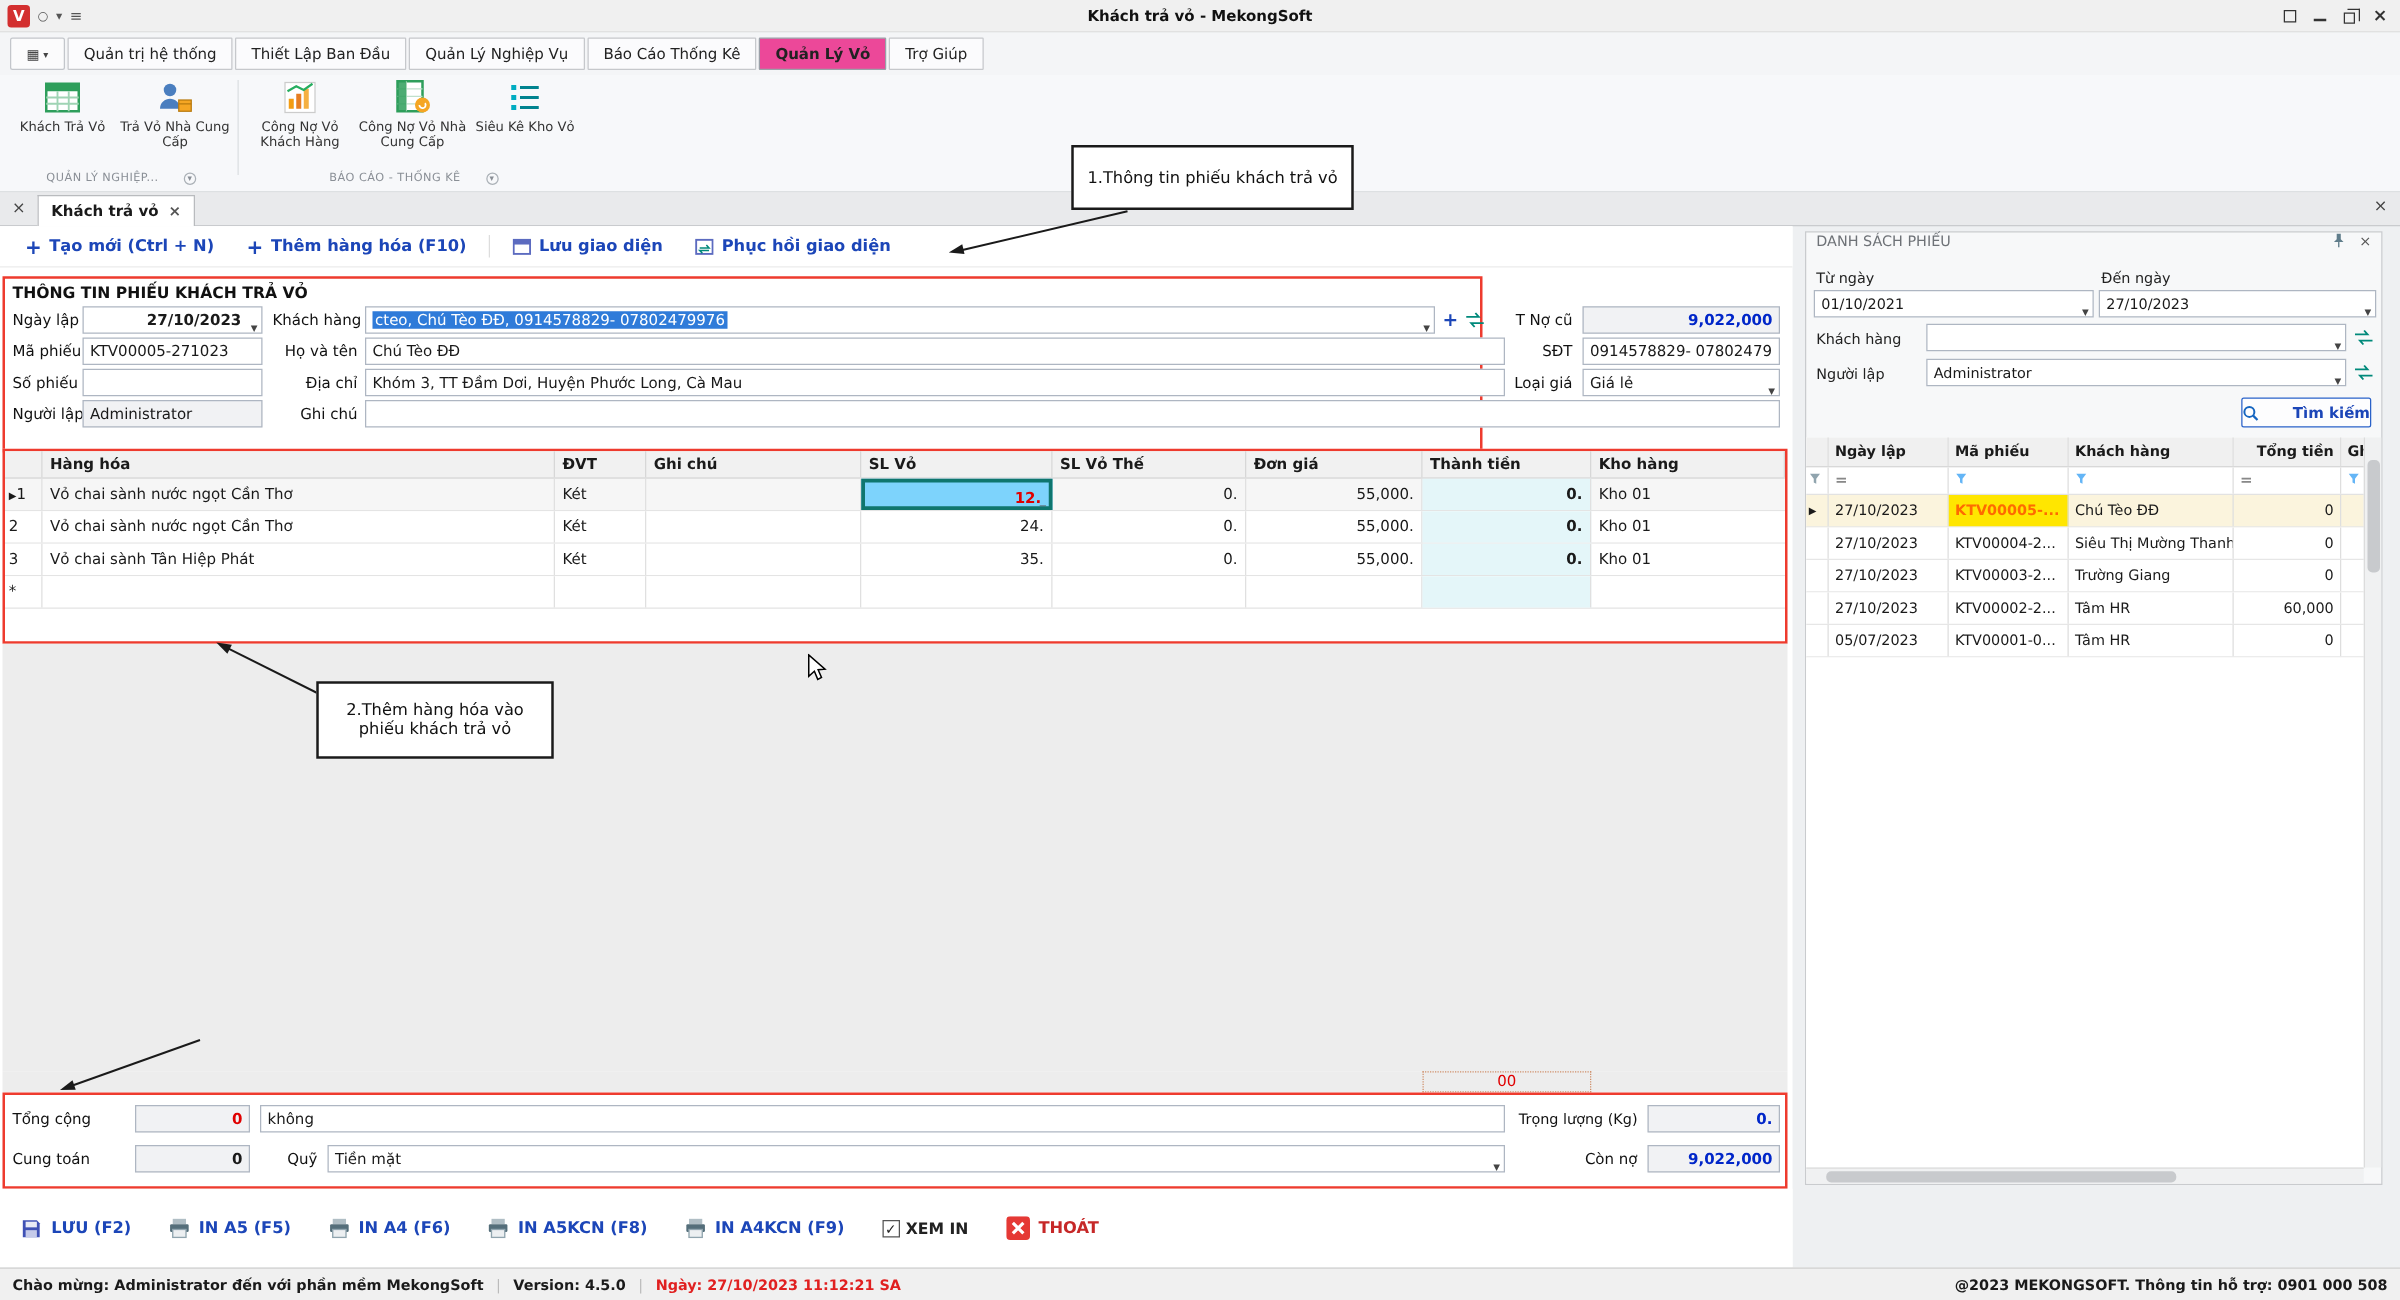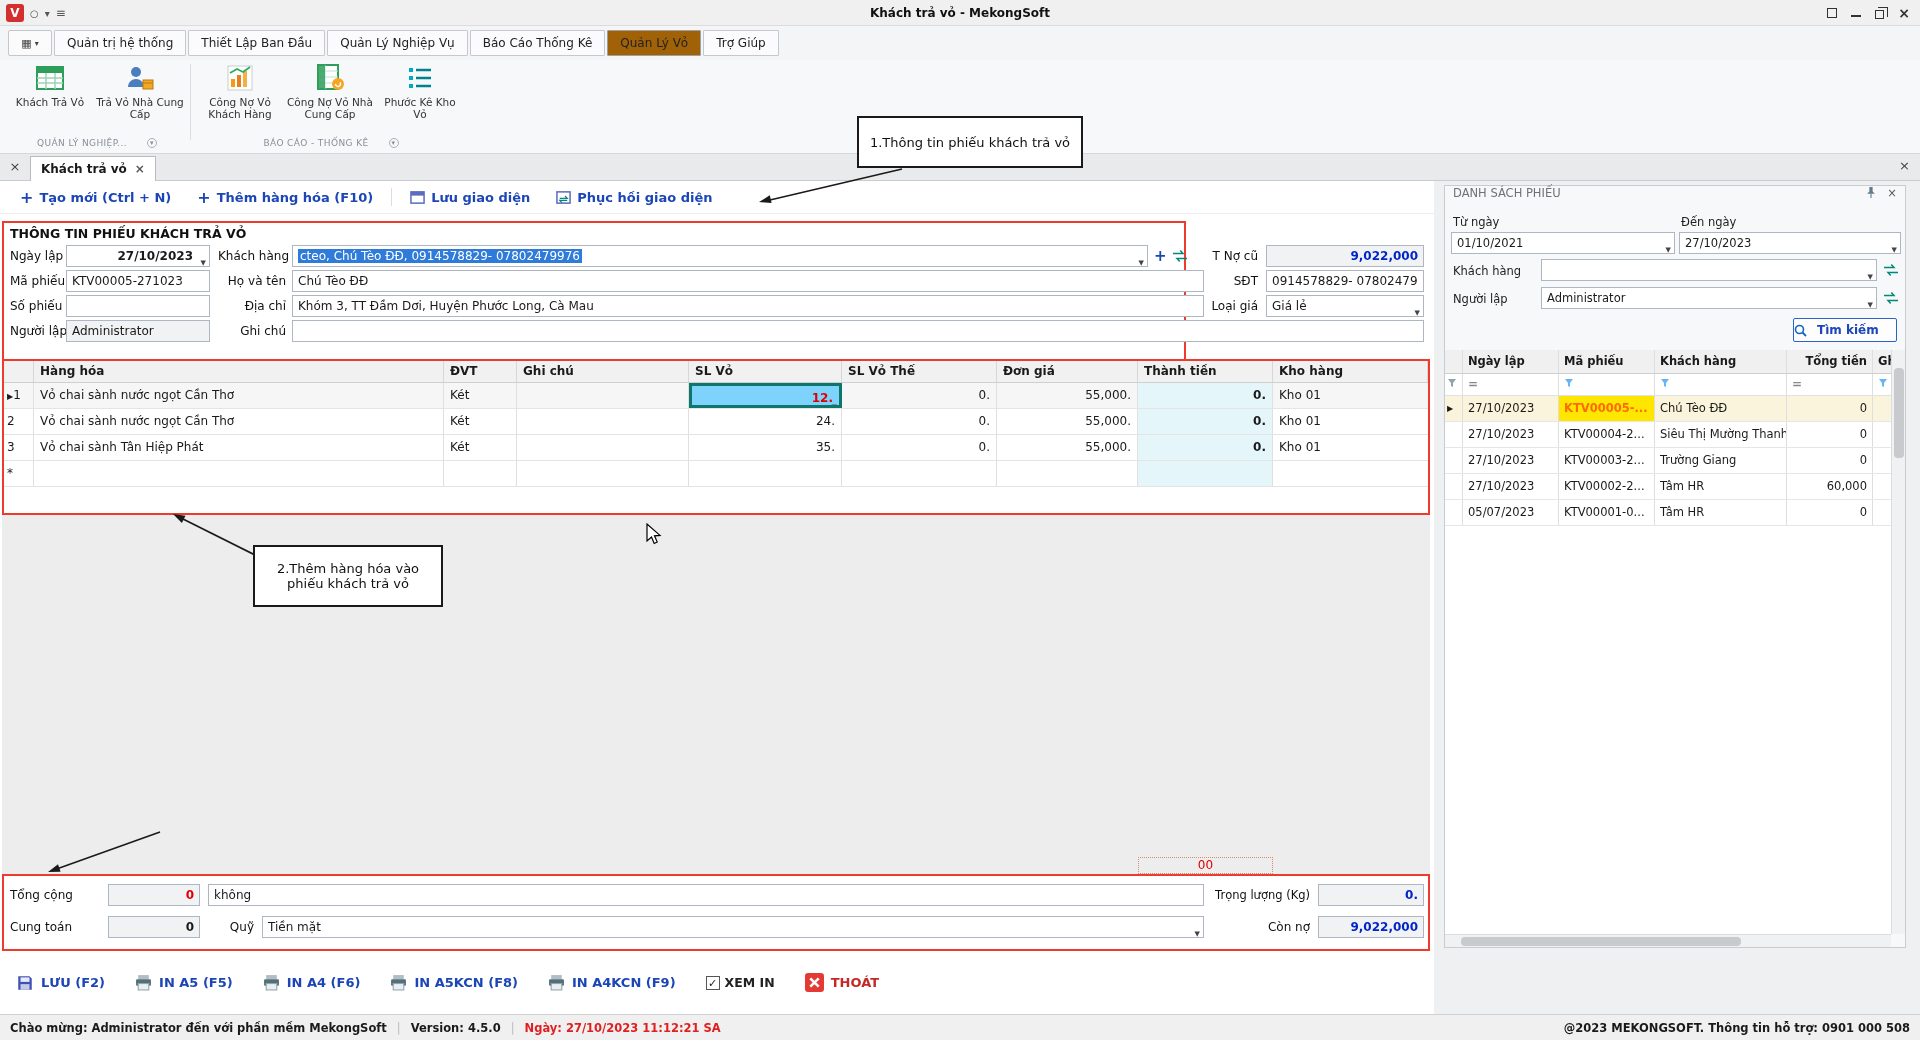--- a/index.html
+++ b/index.html
@@ -15,21 +15,21 @@
 .wc{width:12px;height:12px;position:relative;display:inline-block}
 .wc-fit{border:1.4px solid #333;width:10px;height:10px}
 .wc-min{border-bottom:2px solid #333;height:8px;width:10px}
 .wc-rest{width:9px;height:9px;border:1.4px solid #333;position:relative;margin-top:2px}
 .wc-rest:after{content:"";position:absolute;left:2px;top:-4px;width:9px;height:9px;border:1.4px solid #333;border-left:none;border-bottom:none}
 .wc-x{font-size:14px;line-height:12px;color:#333;font-weight:bold}
 
 .rtabs{position:absolute;left:0;top:26px;width:1920px;height:34px;background:#f4f5f7;display:flex;align-items:center;padding-left:8px;gap:2px}
 .appbtn{height:26px;width:44px;border:1px solid #c3c6cb;background:#fbfbfc;border-radius:2px;display:flex;align-items:center;justify-content:center;gap:3px;font-size:11px;color:#444}
 .rtab{height:26px;border:1px solid #c6c8cc;background:#fbfbfd;padding:0 12px;display:flex;align-items:center;font-size:12px;color:#222;border-radius:1px}
-.rtab.active{background:#a16207;border-color:#9aa0a8;font-weight:normal}
+.rtab.active{background:#ec4899;border-color:#9aa0a8;font-weight:bold}
 
 .rbody{position:absolute;left:0;top:60px;width:1920px;height:94px;background:#f7f8fa;border-bottom:1px solid #d5d7da}
 .rbtn{position:absolute;top:3px;width:88px;height:72px;display:flex;flex-direction:column;align-items:center;text-align:center}
 .rbtn .cap{font-size:10.5px;line-height:12px;color:#333;margin-top:3px}
 .rsep{position:absolute;top:4px;width:1px;height:76px;background:#dcdee1}
 .rgrp{position:absolute;top:78px;font-size:9px;color:#8a8f96;letter-spacing:.4px;text-align:center;display:flex;align-items:center;justify-content:center;gap:20px}
 .grpc{width:10px;height:10px;border:1px solid #aab0b6;border-radius:50%;font-size:7px;line-height:8px;color:#8a8f96;text-align:center}
 
 .dtabs{position:absolute;left:0;top:154px;width:1920px;height:27px;background:#e9eaec;border-bottom:1px solid #c9cbce}
 .dclose{position:absolute;left:6px;top:4px;width:18px;height:18px;text-align:center;line-height:17px;color:#444;font-size:13px}
@@ -72,21 +72,21 @@
 .abtn{display:flex;align-items:center;gap:7px;font-weight:bold;font-size:13px;color:#1c46b8}
 .abtn.red{color:#c62828}
 .chk{width:14px;height:14px;border:1px solid #555;background:#fff;text-align:center;line-height:13px;font-size:11px;color:#222;font-weight:bold}
 .xemin{display:flex;align-items:center;gap:5px;font-weight:bold;font-size:12.5px;color:#222}
 
 .panel{position:absolute;left:1444px;top:185px;width:462px;height:763px;background:#f7f8f9;border:1px solid #c9cbce}
 .phead{position:absolute;left:0;top:0;width:460px;height:24px;display:flex;align-items:flex-start;padding:0 8px;color:#6e7277;font-size:11.5px}
 .phead .sp{flex:1}
 .plbl{position:absolute;font-size:11.5px;color:#222;height:20px;line-height:20px}
 .pfld{position:absolute;height:22px;line-height:20px;border:1px solid #aeb6c2;background:#fff;padding:0 5px;font-size:11.5px;white-space:nowrap;overflow:hidden}
-.searchbtn{position:absolute;left:348px;top:132px;width:104px;height:24px;border:1px solid #2a62c9;background:#fdfdfe;border-radius:2px;display:flex;align-items:center;justify-content:flex-start;gap:10px;color:#1c46b8;font-weight:bold;font-size:12px}
+.searchbtn{position:absolute;left:348px;top:132px;width:104px;height:24px;border:1px solid #2a62c9;background:#fdfdfe;border-radius:2px;display:flex;align-items:center;justify-content:space-between;gap:10px;color:#1c46b8;font-weight:bold;font-size:12px}
 .pgrid{position:absolute;left:0;top:164px;width:446px;background:#fff}
 .phrow{display:flex;height:24px;background:#f0f0f0;border-bottom:1px solid #cfcfcf;font-weight:bold;font-size:11.5px}
 .pfrow{display:flex;height:22px;background:#fff;border-bottom:1px solid #e2e2e2}
 .prow{display:flex;height:26px;background:#fff;border-bottom:1px solid #e6e6e6;font-size:11.5px}
 .prow.sel{background:#fbf4dd}
 .pc{border-right:1px solid #dedede;padding:0 5px;line-height:25px;white-space:nowrap;overflow:hidden}
 .phrow .pc{line-height:23px}
 .pfrow .pc{line-height:21px}
 .p-c0{width:18px;padding:0 2px}.p-c1{width:96px}.p-c2{width:96px}.p-c3{width:132px}.p-c4{width:86px;text-align:right}.p-c5{flex:1;border-right:none}
 .codehl{background:#ffe600;color:#ff6a00;font-weight:bold}
@@ -177,21 +177,21 @@
         </svg>
       <span class="cap">Công Nợ Vỏ Nhà Cung Cấp</span>
     </div>
     <div class="rbtn" style="left:376px">
       <svg class="icon30" viewBox="0 0 30 30">
           <rect x="4" y="5" width="4" height="4" fill="#00acc1"></rect>
           <rect x="4" y="13" width="4" height="4" fill="#00acc1"></rect>
           <rect x="4" y="21" width="4" height="4" fill="#00acc1"></rect>
           <path d="M11 7h15M11 15h15M11 23h15" stroke="#00838f" stroke-width="2.4"></path>
         </svg>
-      <span class="cap">Phước Kê Kho Vỏ</span>
+      <span class="cap">Siêu Kê Kho Vỏ</span>
     </div>
     <div class="rgrp" style="left:6px;width:182px">
       <span>QUẢN LÝ NGHIỆP...</span>
       <span class="grpc">▾</span>
     </div>
     <div class="rgrp" style="left:196px;width:270px">
       <span>BÁO CÁO - THỐNG KÊ</span>
       <span class="grpc">▾</span>
     </div>
   </div>

